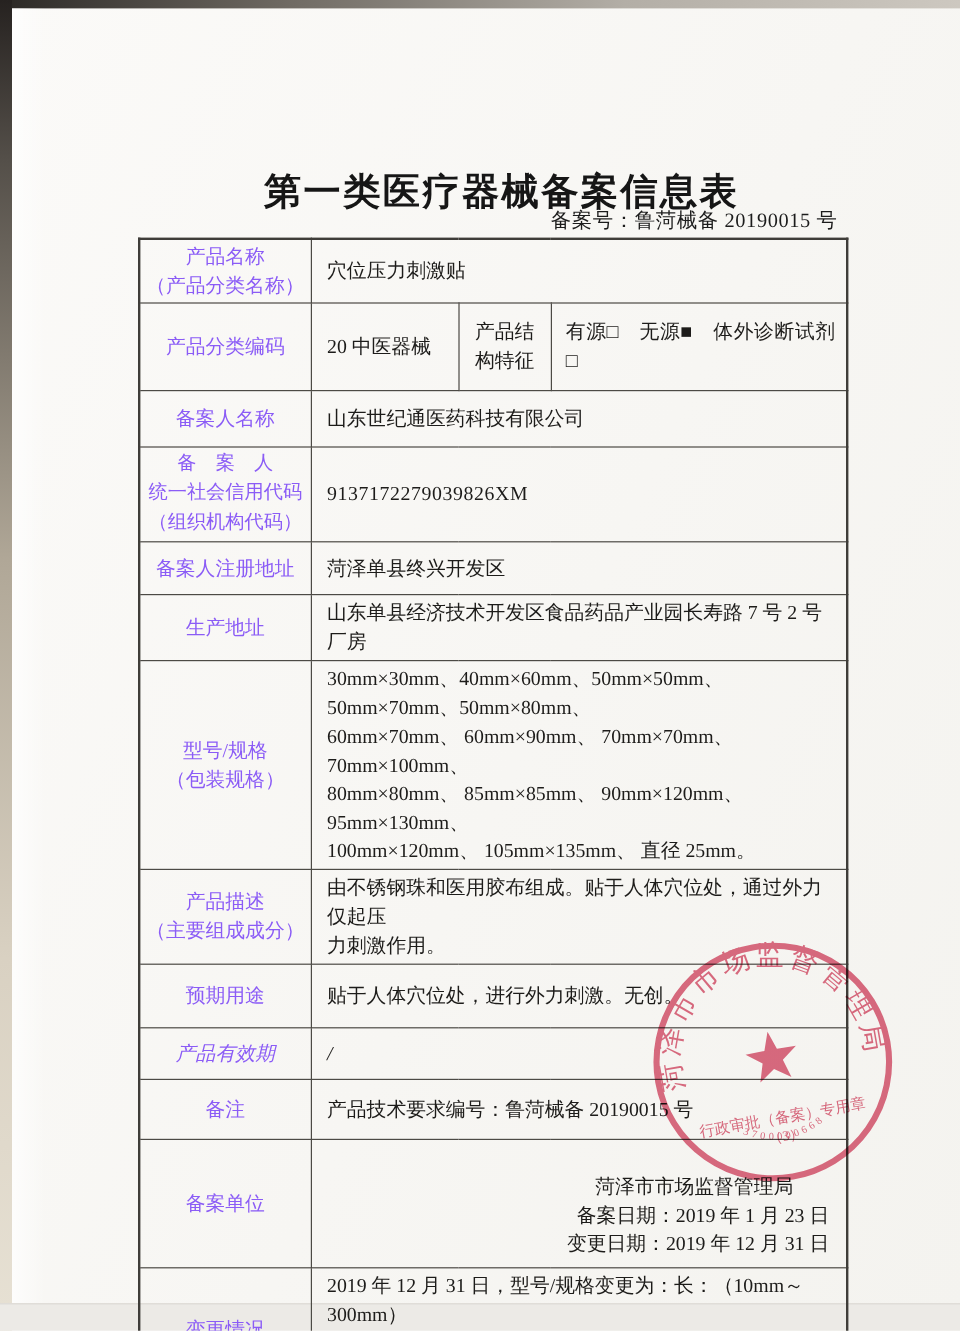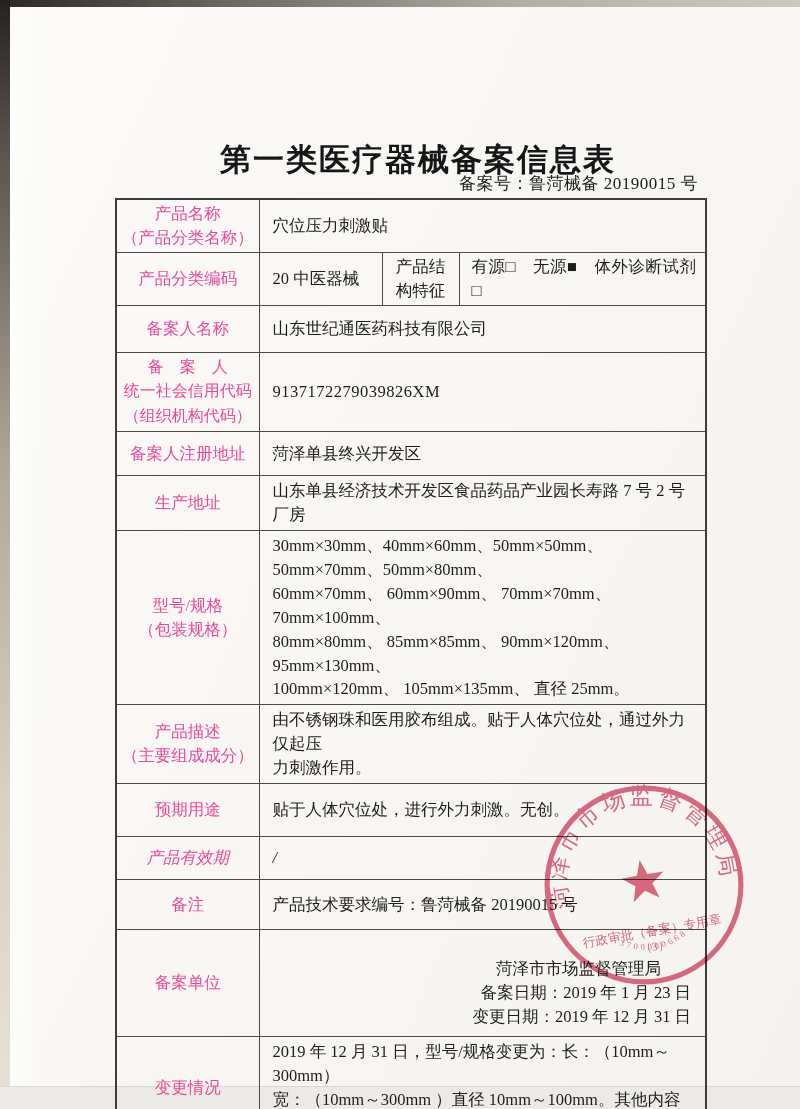--- a/index.html
+++ b/index.html
@@ -44,25 +44,25 @@
     border:2px solid #3f3d39;
   }
   table.filing th, table.filing td {
     border:1.5px solid #4c4a45;
     vertical-align:middle;
     font-weight:normal;
     font-size:16.5px;
     line-height:1.45;
   }
   th.lbl {
-    text-align:center; white-space:pre-line; padding:2px 3px; color:#ec4899;
+    text-align:center; white-space:pre-line; padding:2px 3px; color:#8b5cf6;
   }
   th.lbl.small { font-size:16px; line-height:1.55; }
   td.val { text-align:left; padding:3px 10px 3px 13px; white-space:pre-line; }
-  td.center { text-align:center; white-space:pre-line; padding:2px 2px; font-size:16px; }
+  td.center { text-align:center; white-space:pre-line; padding:12px 2px; font-size:16px; }
   td.options { font-size:16.5px; letter-spacing:0.5px; padding-left:12px; }
   td.spec { font-size:15.5px; line-height:1.62; }
   td.mono-code { font-size:17px; letter-spacing:0.5px; }
   td.authority-cell { text-align:right; padding:26px 14px 6px 10px; line-height:1.6; }
   .auth-line1 { padding-right:30px; }
 
   
   tr.r1  { height:49px; }  tr.r2  { height:46px;margin-top:16px; }  tr.r3  { height:47px; }
   tr.r4  { height:78px; }  tr.r5  { height:44px; }  tr.r6  { height:50px; }
   tr.r7  { height:101px; } tr.r8  { height:69px; }  tr.r9  { height:53px;margin-top:14px; }

